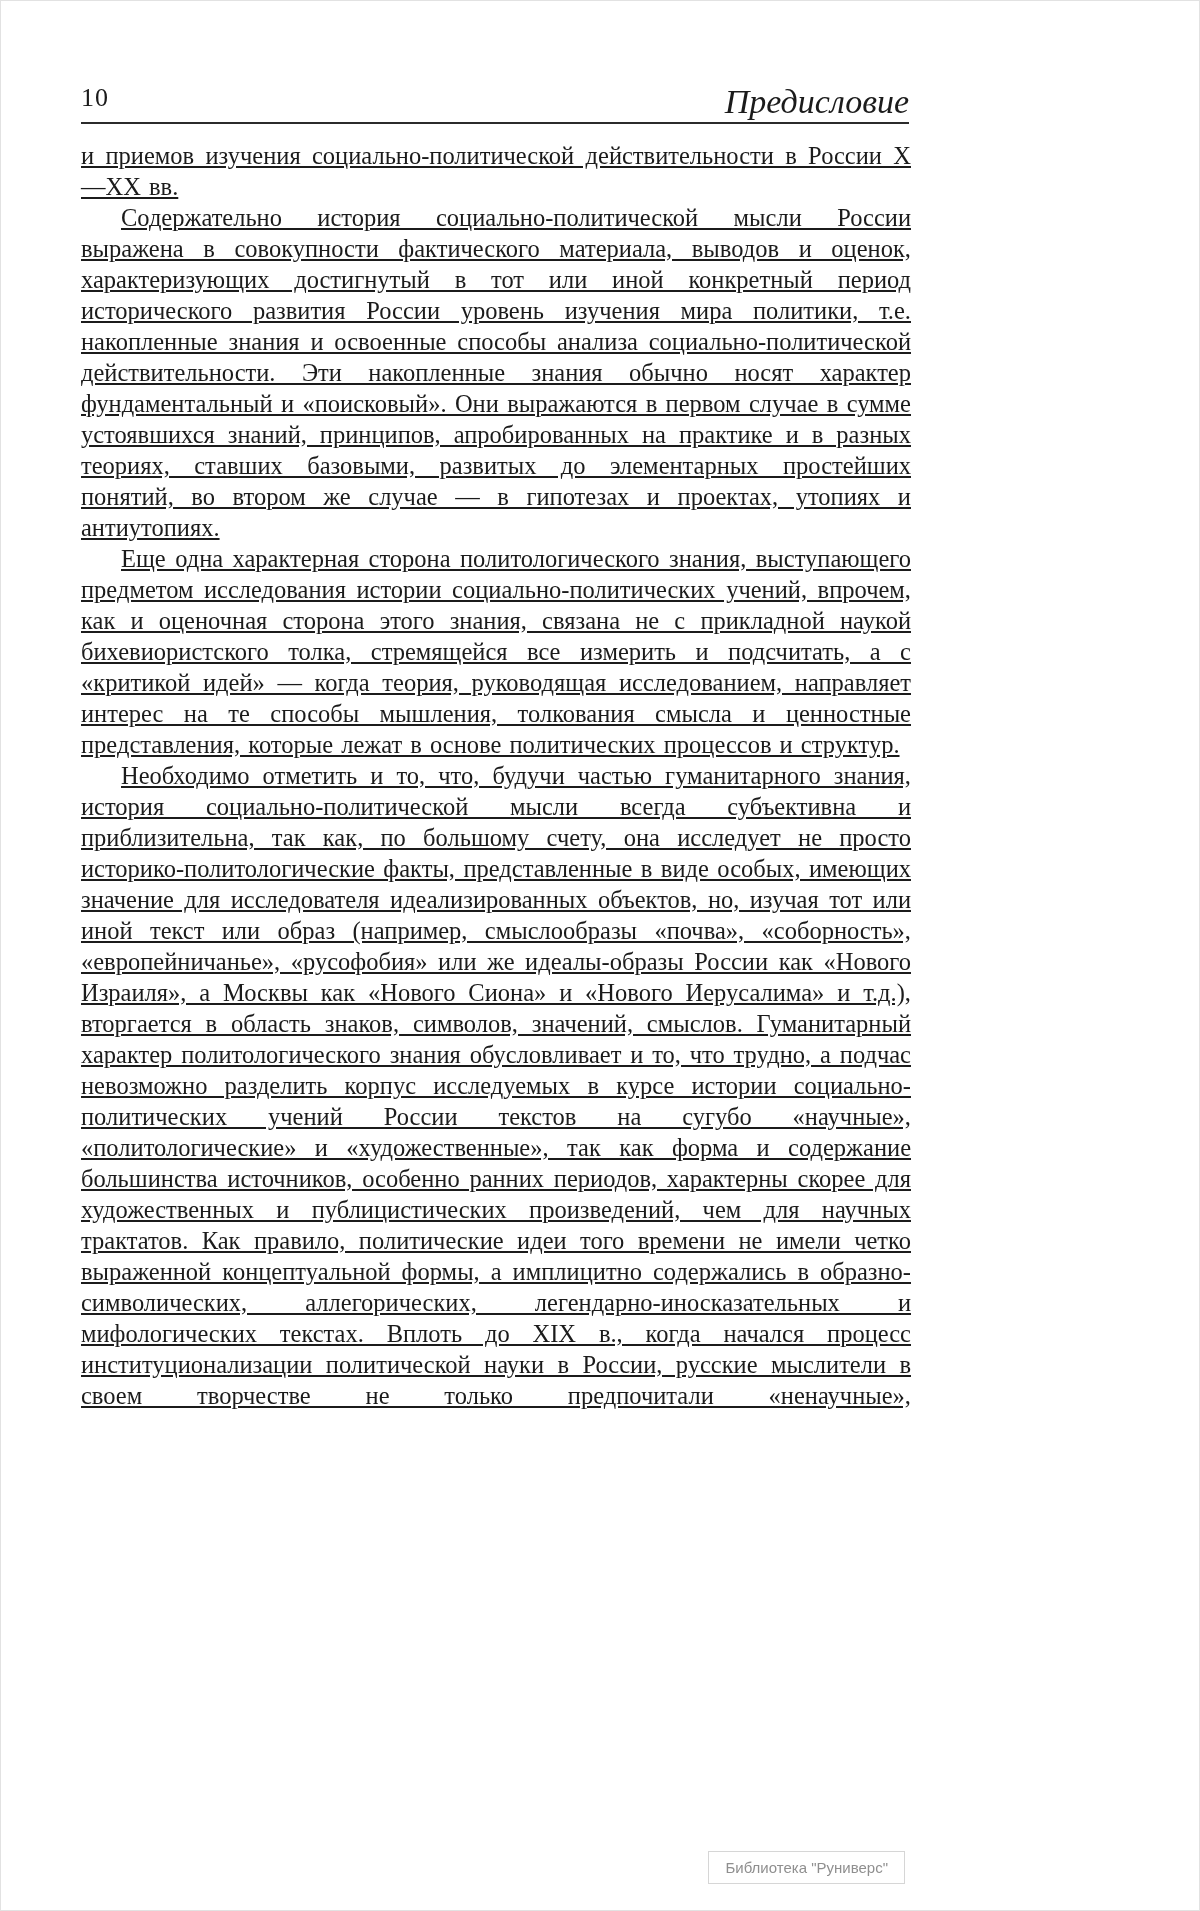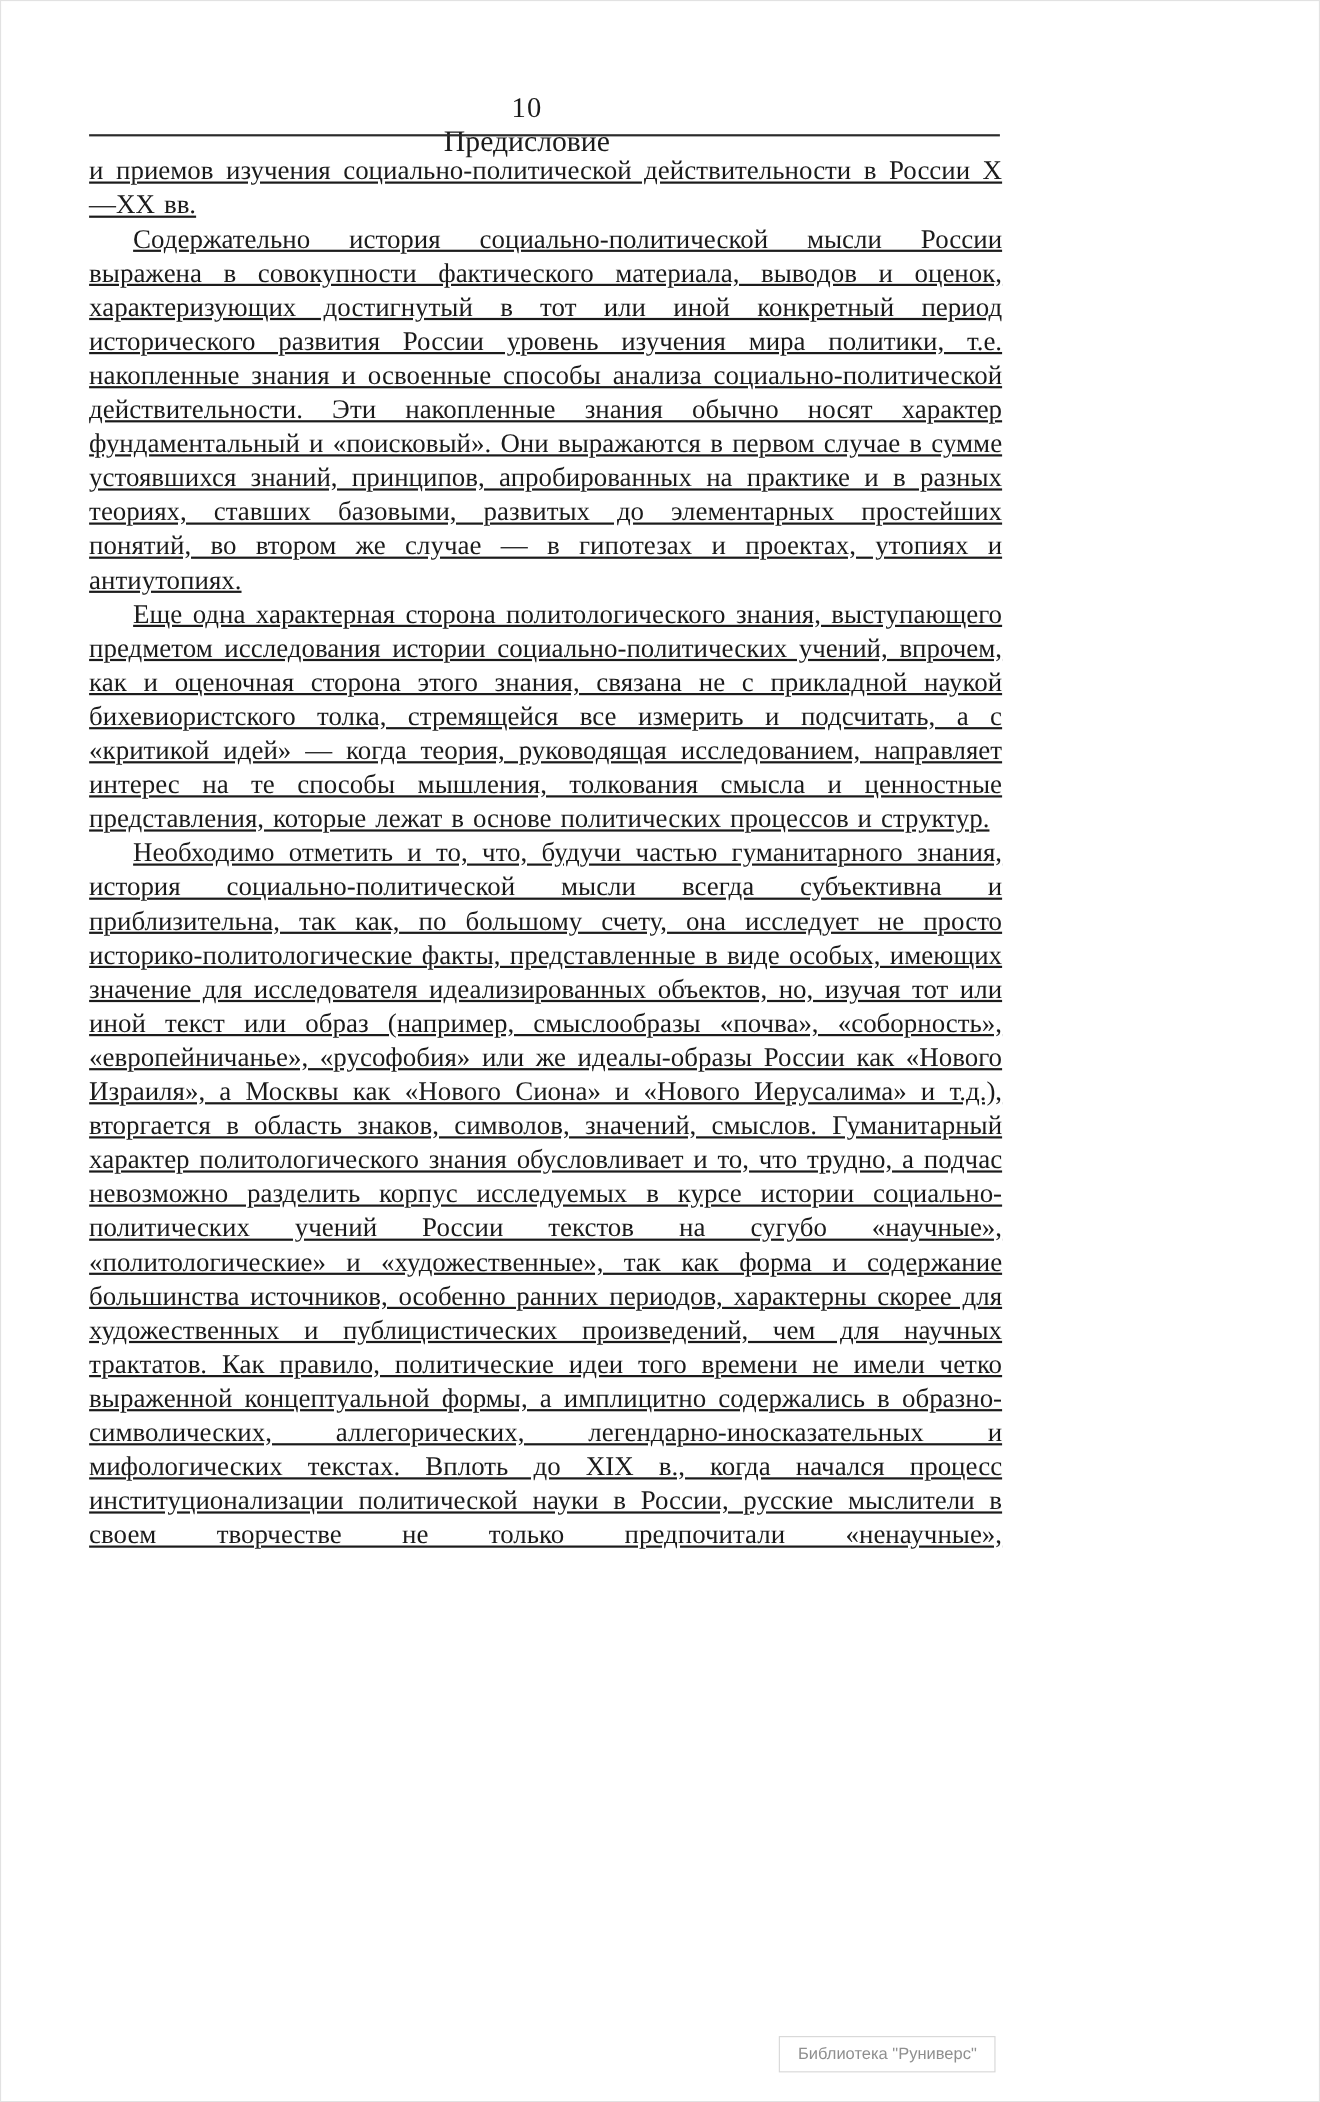--- a/index.html
+++ b/index.html
@@ -15,33 +15,33 @@
     background: #ffffff;
     border: 1px solid #e2e2e2;
     box-sizing: border-box;
     font-family: "Liberation Serif", "DejaVu Serif", serif;
     color: #1b1b1b;
     overflow: hidden;
   }
   .running-header {
     position: absolute;
     top: 82px;
-    left: 64px;
+    left: 80px;
     width: 828px;
     display: flex;
     justify-content: space-between;
-    align-items: center;
-    flex-direction: column;
+    align-items: flex-start;
   }
   .page-num {
     font-size: 26px;
     letter-spacing: 1px;
   }
   .header-title {
-    font-size: 27px;
+    font-style: italic;
+    font-size: 34px;
   }
   .header-rule {
     position: absolute;
     top: 121px;
     left: 80px;
     width: 828px;
     height: 2px;
     background: #2b2b2b;
   }
   .body-text {

